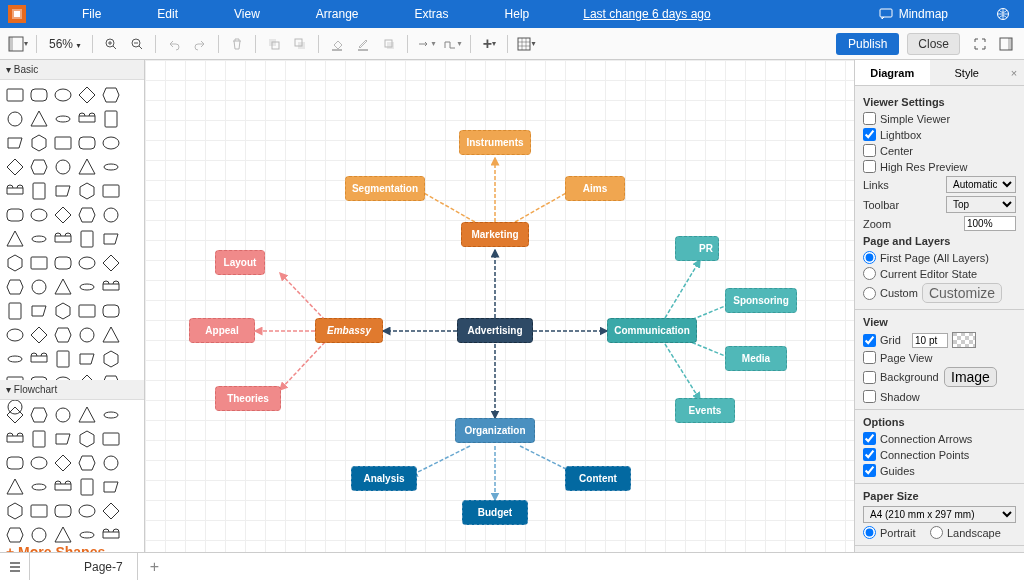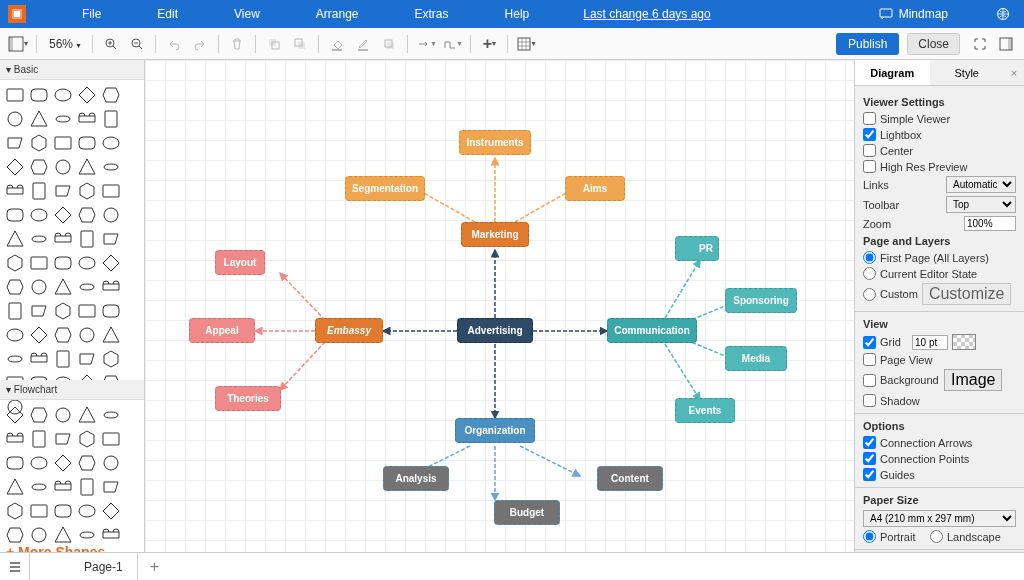--- a/index.html
+++ b/index.html
@@ -26,33 +26,33 @@
 .canvas-area { flex: 1; background: #fff; position: relative; overflow: hidden; }
 .canvas-grid { position: absolute; inset: 0; background-image: linear-gradient(#eee 1px, transparent 1px), linear-gradient(90deg, #eee 1px, transparent 1px); background-size: 20px 20px; }
 .node { position: absolute; border-radius: 4px; color: #fff; font-size: 10px; font-weight: 600; display: flex; align-items: center; justify-content: center; padding: 6px 10px; }
 .node.center { background: #2e4a66; border: 1px dashed #1a2d40; }
 .node.orange { background: #e07a2e; border: 1px dashed #c05f16; }
 .node.lorange { background: #f0a650; border: 1px dashed #d88a30; }
 .node.pink { background: #f08a8a; border: 1px dashed #d86a6a; }
 .node.teal { background: #3aa8a8; border: 1px dashed #2a8888; }
 .node.lteal { background: #50b8b8; border: 1px dashed #3a9a9a; }
 .node.blue { background: #4a90c0; border: 1px dashed #3a78a0; }
-.node.lblue { background: #737373; border: 1px dashed #5090b8; margin-left: 32px; }
+.node.lblue { background: #0369a1; border: 1px dashed #5090b8; }
 svg.edges { position: absolute; inset: 0; pointer-events: none; }
 .sidebar-right { width: 170px; border-left: 1px solid #ccc; background: #f0f0f0; font-size: 11px; overflow-y: auto; }
 .right-tabs { display: flex; height: 26px; border-bottom: 1px solid #ccc; }
 .right-tabs .tab { flex: 1; display: flex; align-items: center; justify-content: center; cursor: pointer; font-size: 11px; }
 .right-tabs .tab.active { background: #fff; font-weight: 600; }
 .right-tabs .tab-close { width: 20px; display: flex; align-items: center; justify-content: center; color: #888; cursor: pointer; }
 .panel { padding: 6px 8px; }
 .panel h4 { font-size: 11px; font-weight: 700; margin: 4px 0; color: #333; }
 .panel .row { display: flex; align-items: center; margin: 3px 0; gap: 4px; color: #333; }
 .panel .row label { flex: 1; font-size: 11px; }
 .panel select, .panel input[type=text] { font-size: 10px; padding: 1px 2px; border: 1px solid #aaa; }
-.panel .btn-small { font-size: 16px; padding: 1px 6px; background: #e8e8e8; border: 1px solid #aaa; border-radius: 0; cursor: pointer; }
+.panel .btn-small { font-size: 14px; padding: 1px 6px; background: #e8e8e8; border: 1px solid #aaa; border-radius: 5px; cursor: pointer; }
 .panel hr { border: none; border-top: 1px solid #ccc; margin: 6px -8px; }
 .bottom-bar { height: 28px; border-top: 1px solid #ccc; display: flex; align-items: center; background: #fff; }
 .bottom-bar .outline-btn { width: 30px; height: 100%; display: flex; align-items: center; justify-content: center; border-right: 1px solid #ccc; cursor: pointer; color: #555; }
 .bottom-bar .page-tab { padding: 0 14px; font-size: 12px; color: #333; border-right: 1px solid #ccc; height: 100%; display: flex; align-items: center; cursor: pointer; }
 .bottom-bar .add-page { padding: 0 12px; font-size: 16px; color: #888; cursor: pointer; }
 .swatch { width: 24px; height: 16px; border: 1px solid #888; background: repeating-conic-gradient(#ccc 0 25%, #fff 0 50%) 0/8px 8px; }
 .smallicon { width:14px; height:14px; }
 </style>
 </head>
 <body>
@@ -871,15 +871,15 @@
   </div>
 </div>
 
 <div class="bottom-bar">
   <div class="outline-btn">
     <svg width="14" height="14" viewBox="0 0 14 14">
         <path d="M2 3h10M2 7h10M2 11h10" stroke="#555" stroke-width="1.5"></path>
       </svg>
   </div>
   <div style="width:40px;"></div>
-  <div class="page-tab">Page-1</div>
+  <div class="page-tab">Page-7</div>
   <div class="add-page">+</div>
 </div>
 
 </body></html>

